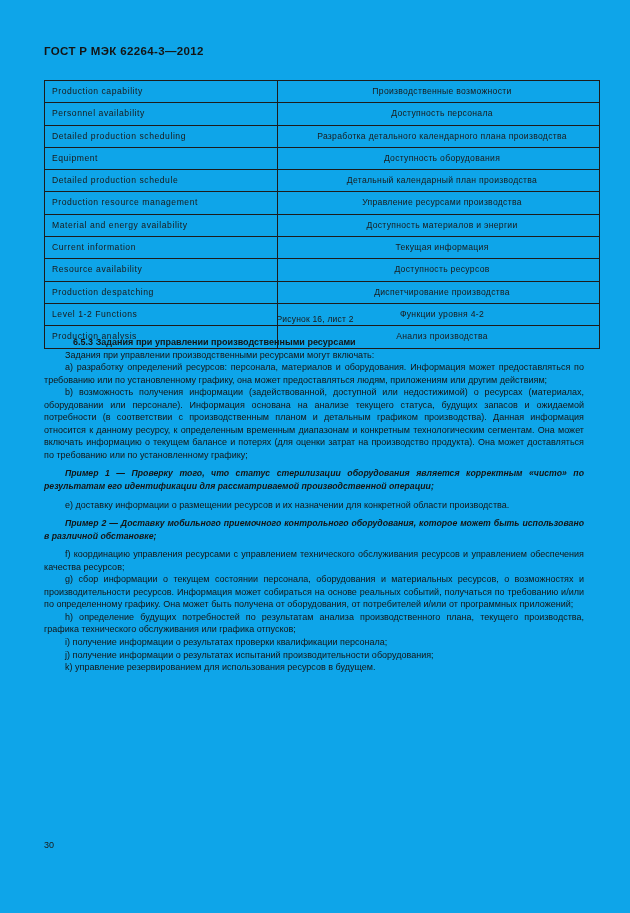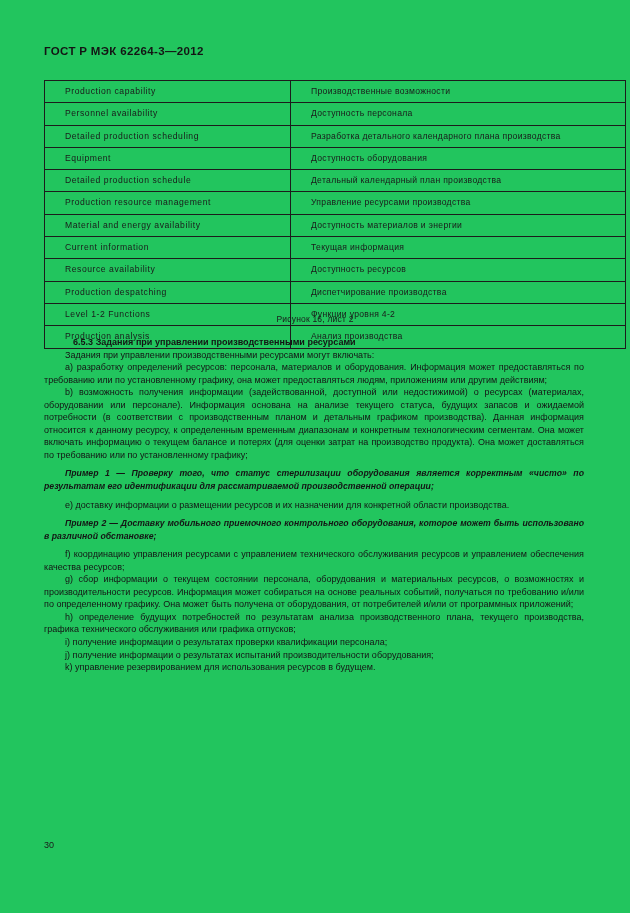--- a/index.html
+++ b/index.html
@@ -14,21 +14,21 @@
     color: #1a1a1a;
     position: relative;
     overflow: hidden;
   }
   .page {
     position: absolute;
     left: 0;
     top: 0;
     width: 630px;
     height: 913px;
-    background: #22c55e;
+    background: #0ea5e9;
   }
   .doc-header {
     position: absolute;
     left: 44px;
     top: 45px;
     font-size: 11.5px;
     font-weight: bold;
     letter-spacing: 0.35px;
     color: #141414;
     white-space: nowrap;
@@ -37,36 +37,37 @@
     position: absolute;
     left: 44px;
     top: 80px;
     width: 539px;
     border-collapse: collapse;
     table-layout: fixed;
   }
   .term-table td {
     border: 1px solid #1c1c1c;
     height: 21.3px;
-    padding: 0 0 0 20px;
+    padding: 0 0 0 7px;
     font-size: 8.6px;
     color: #1a1a1a;
     vertical-align: middle;
     letter-spacing: 0.25px;
     line-height: 1.1;
     overflow: hidden;
     white-space: nowrap;
   }
   .term-table td.col-en {
     width: 225px;
     letter-spacing: 0.55px;
   }
   .term-table td.col-ru {
     width: 314px;
     letter-spacing: 0.3px;
+    text-align: center;
   }
   .fig-caption {
     position: absolute;
     left: 0;
     top: 314px;
     width: 630px;
     text-align: center;
     font-size: 8.5px;
     color: #1a1a1a;
     letter-spacing: 0.2px;

